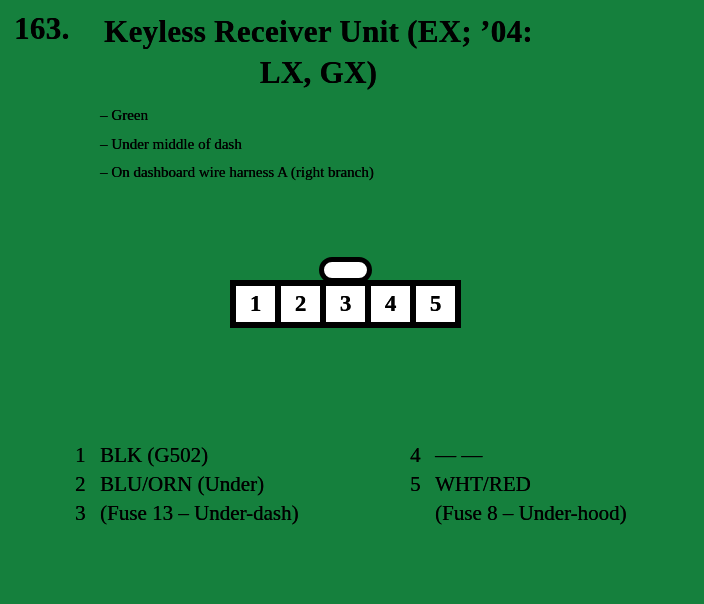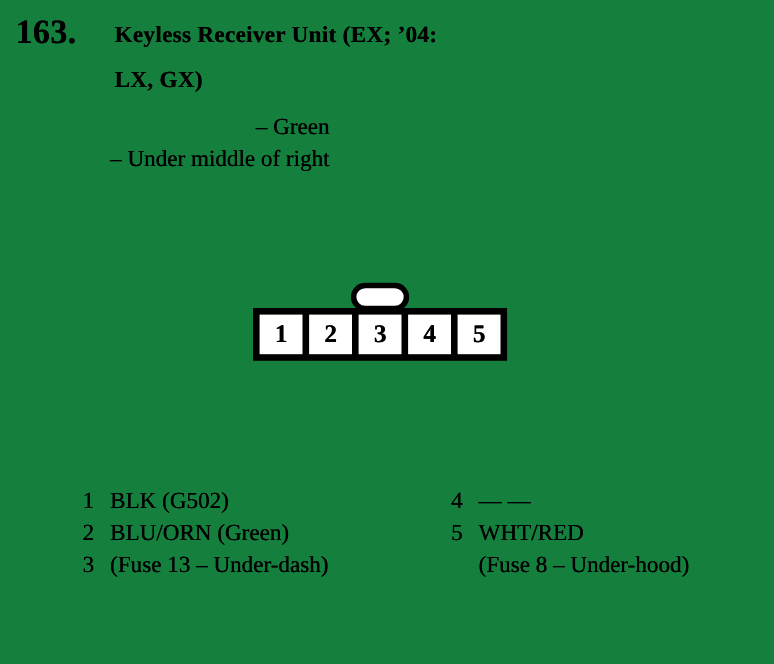--- a/index.html
+++ b/index.html
@@ -7,26 +7,26 @@
     position:relative;width:704px;height:604px;background:#15803d;color:#000;
     font-family:Liberation Serif, serif;overflow:hidden;
     text-shadow:0.3px 0 0 #000;
   }
   .sec-num{
     position:absolute;left:14px;top:11px;
     font-size:31px;font-weight:bold;letter-spacing:0.3px;
   }
   .sec-title{
     position:absolute;left:104px;top:11px;
-    font-size:21px;font-weight:bold;line-height:41px;
-    letter-spacing:0.3px;white-space:nowrap;
+    font-size:31px;font-weight:bold;line-height:41px;
+    letter-spacing:0.3px;white-space:nowrap;text-align:center;
   }
   .notes{
     position:absolute;left:100px;top:101px;
-    font-size:21px;line-height:28.5px;white-space:nowrap;text-align:right;
+    font-size:15px;line-height:28.5px;white-space:nowrap;
   }
   .connector{position:absolute;left:230px;top:257px;width:231px;height:71px;}
   .latch{
     position:absolute;left:89px;top:0;width:43px;height:16px;
     border:5px solid #000;border-radius:13px;background:#fff;
   }
   .conn-box{
     position:absolute;left:0;top:23px;width:219px;height:36px;
     padding:6px;background:#000;display:flex;gap:6px;
   }
@@ -47,42 +47,43 @@
 
   <div class="sec-num">163.</div>
 
   <div class="sec-title">
     <div>Keyless Receiver Unit (EX; ’04:</div>
     <div>LX, GX)</div>
   </div>
 
   <div class="notes">
     <div>– Green</div>
-    <div>– Under middle of right</div>
+    <div>– Under middle of dash</div>
+    <div>– On dashboard wire harness A (right branch)</div>
   </div>
 
   <div class="connector">
     <div class="latch"></div>
     <div class="conn-box">
       <div class="pin-cell">1</div>
       <div class="pin-cell">2</div>
       <div class="pin-cell">3</div>
       <div class="pin-cell">4</div>
       <div class="pin-cell">5</div>
     </div>
   </div>
 
   <div class="pin-list left">
     <div class="pin-row">
       <span class="pin-num">1</span>
       <div>BLK (G502)</div>
     </div>
     <div class="pin-row">
       <span class="pin-num">2</span>
-      <div>BLU/ORN (Green)</div>
+      <div>BLU/ORN (Under)</div>
     </div>
     <div class="pin-row">
       <span class="pin-num">3</span>
       <div>
         <div>(Fuse 13 – Under-dash)</div>
       </div>
     </div>
   </div>
 
   <div class="pin-list right">

